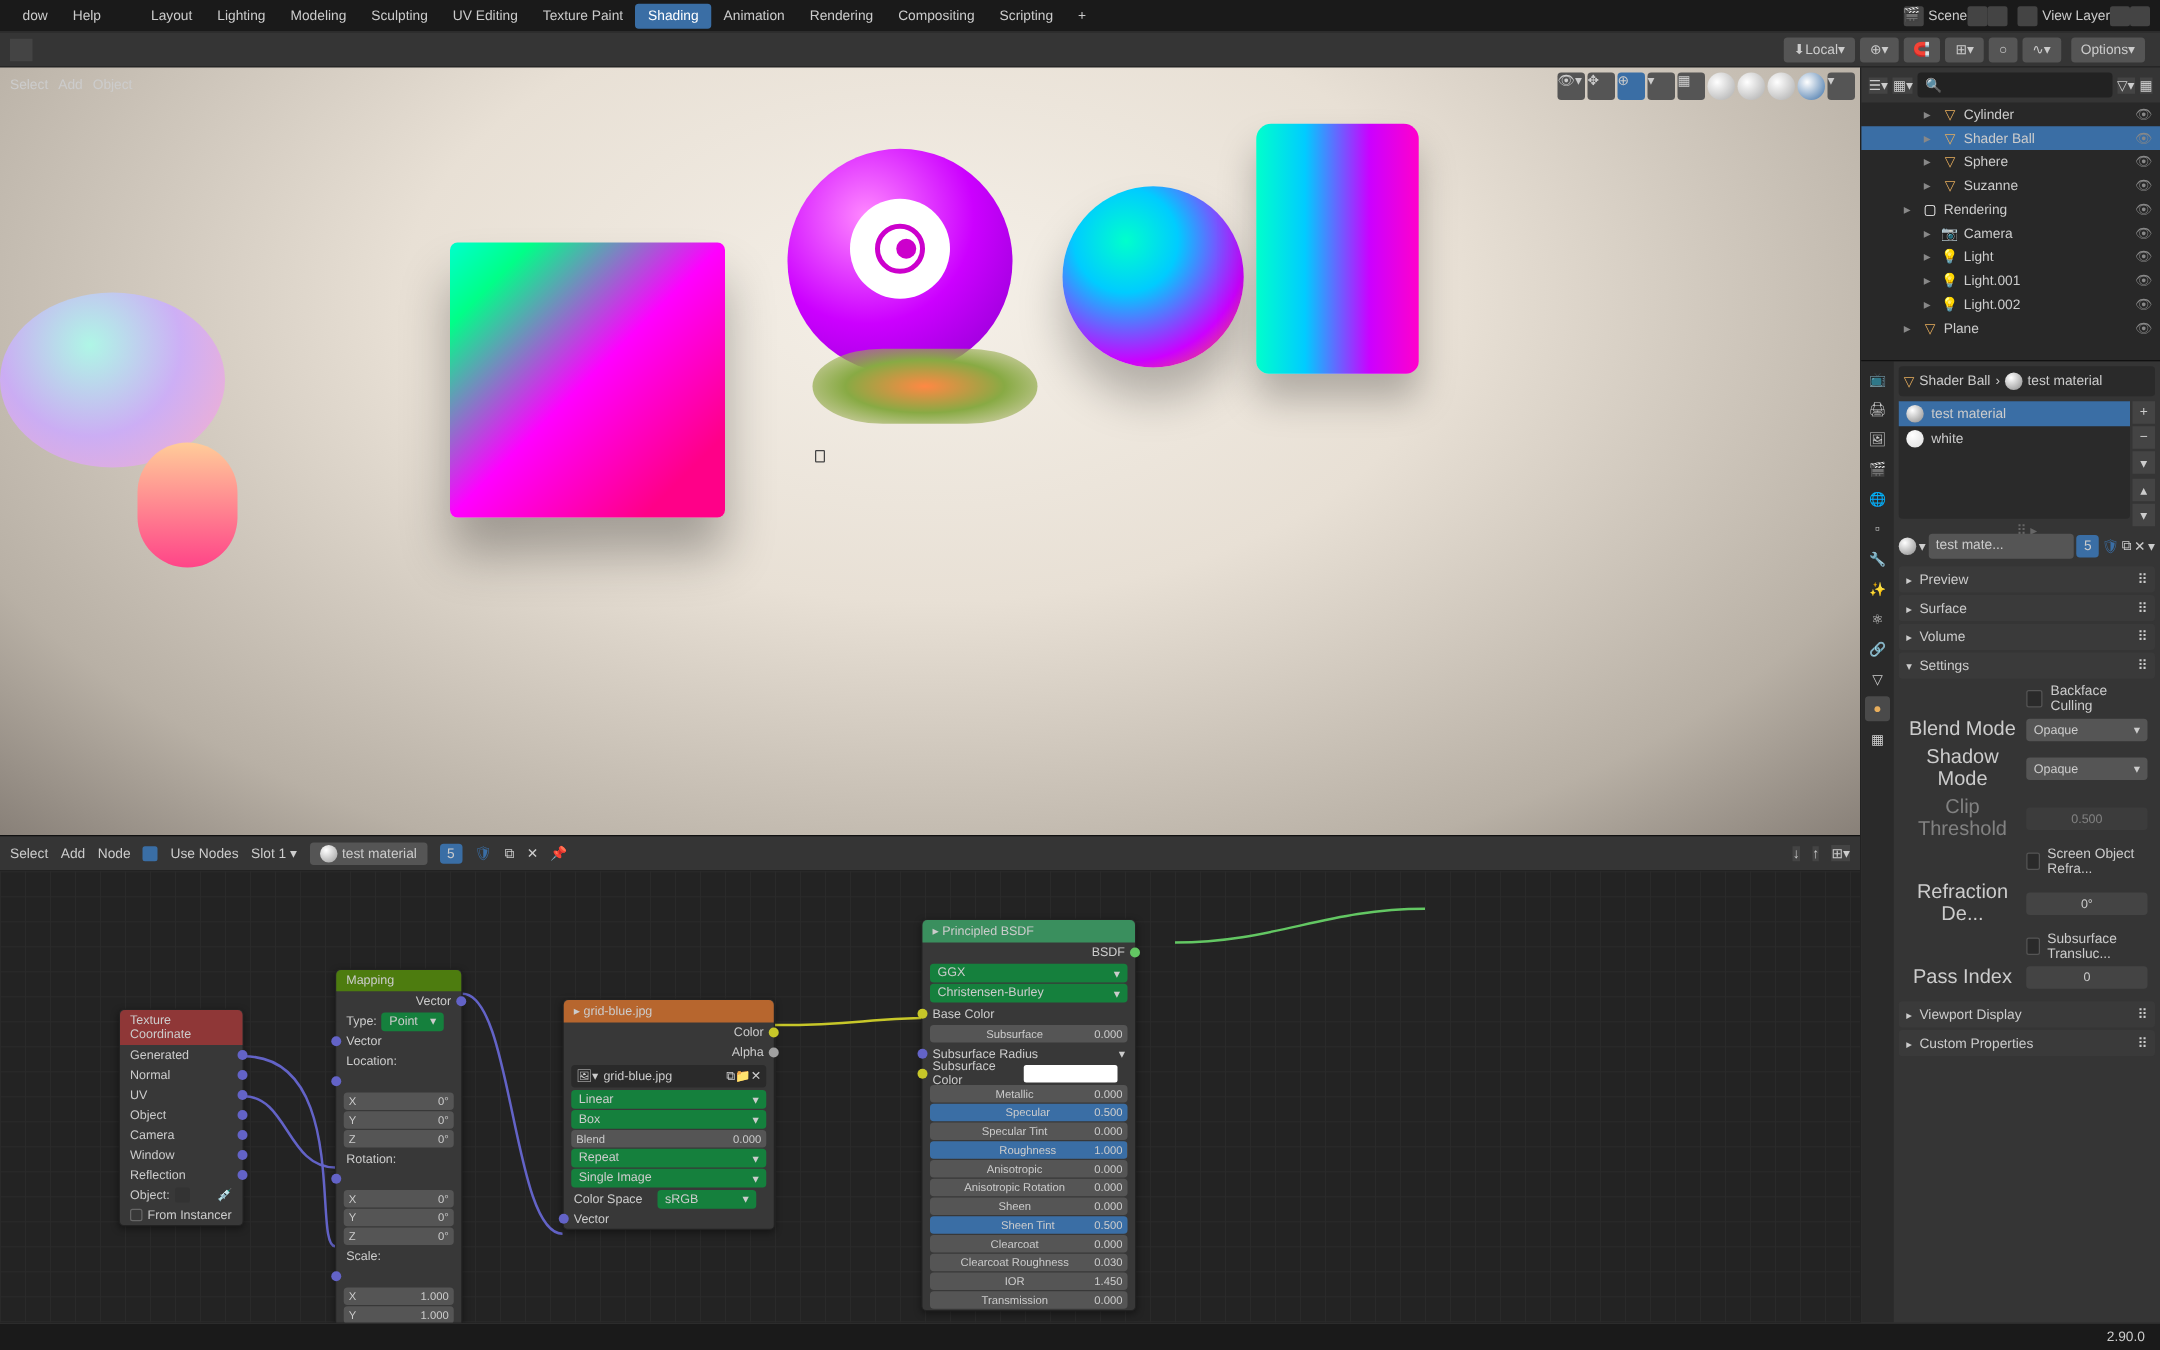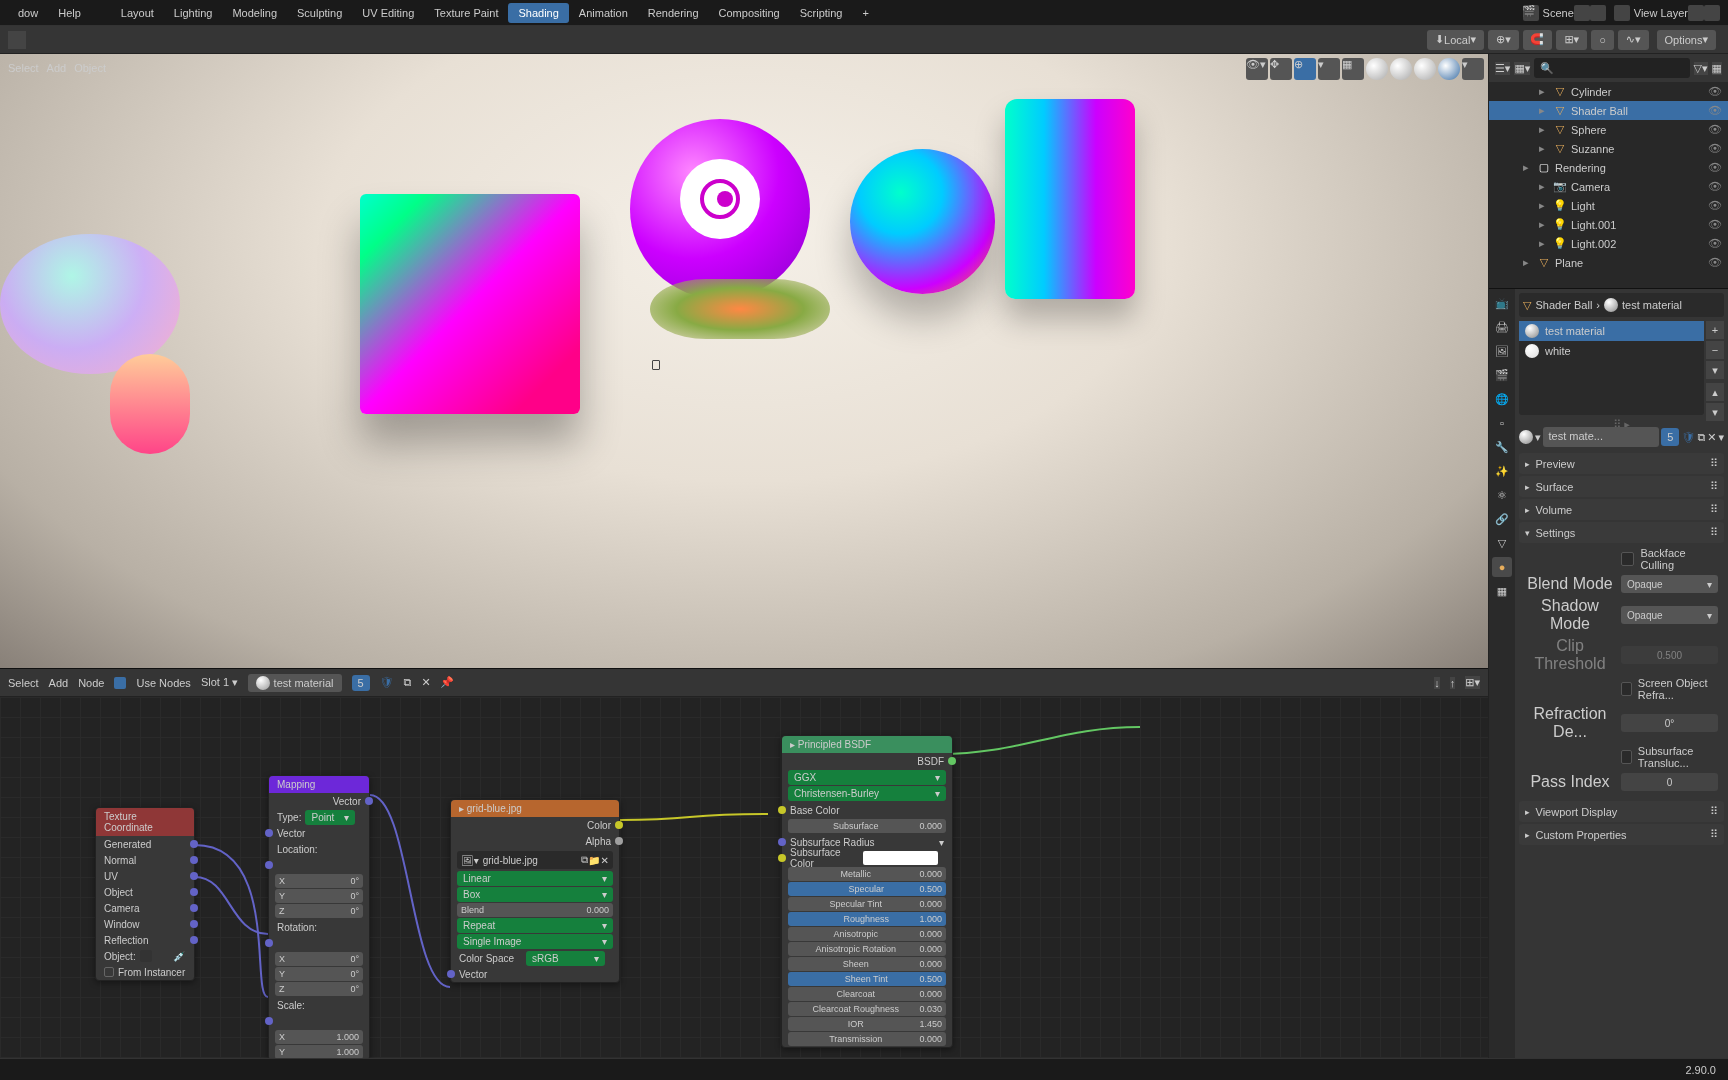--- a/index.html
+++ b/index.html
@@ -64,21 +64,21 @@
 .socket.col { background: #c7c729; }
 .socket.fac { background: #a0a0a0; }
 .socket.sh { background: #63c763; }
 .node-select { background: #15803d; border-radius: 3px; padding: 1px 6px; margin: 1px 6px; height: 15px; display: flex; align-items: center; justify-content: space-between; }
 .node-field { background: #555; border-radius: 3px; margin: 1px 6px; padding: 1px 4px; height: 14px; display: flex; justify-content: space-between; align-items: center; font-size: 9px; }
 .node-field.hl { background: #3a6ea5; padding-left: 25px; }
 .color-swatch { width: 80px; height: 14px; background: #fff; border-radius: 2px; margin: 1px 6px 1px auto; }
 
 
 .n-texcoord .node-title { background: #8f3737; }
-.n-mapping .node-title { background: #6d28d9; }
+.n-mapping .node-title { background: #4d7c0f; }
 .n-image .node-title { background: #b7662e; }
 .n-bsdf .node-title { background: #3a8f5e; }
 
 
 .node-canvas svg { position: absolute; top: 0; left: 0; width: 100%; height: 100%; pointer-events: none; }
 
 
 .outliner { height: 235px; background: #282828; overflow-y: auto; border-bottom: 1px solid #111; position: relative; }
 .outliner-header { height: 28px; background: #353535; display: flex; align-items: center; padding: 0 6px; gap: 4px; }
 .outliner-search { flex: 1; background: #222; border-radius: 3px; height: 20px; padding: 0 6px; display: flex; align-items: center; }
@@ -397,21 +397,21 @@
                 <span>sRGB</span>
                 <span>▾</span>
               </span>
             </div>
           <div class="node-row">
               <span class="socket in vec"></span>
               <span>Vector</span>
             </div>
         </div>
 
-        <div class="node n-bsdf" style="left:781px;top:38px;width:172px">
+        <div class="node n-bsdf" style="left:737px;top:38px;width:172px">
           <div class="node-title">▸ <span>Principled BSDF</span></div>
           <div class="node-row">
               <span style="margin-left:auto">BSDF</span>
               <span class="socket out sh"></span>
             </div>
           <div class="node-select">
               <span>GGX</span>
               <span>▾</span>
             </div>
           <div class="node-select">

